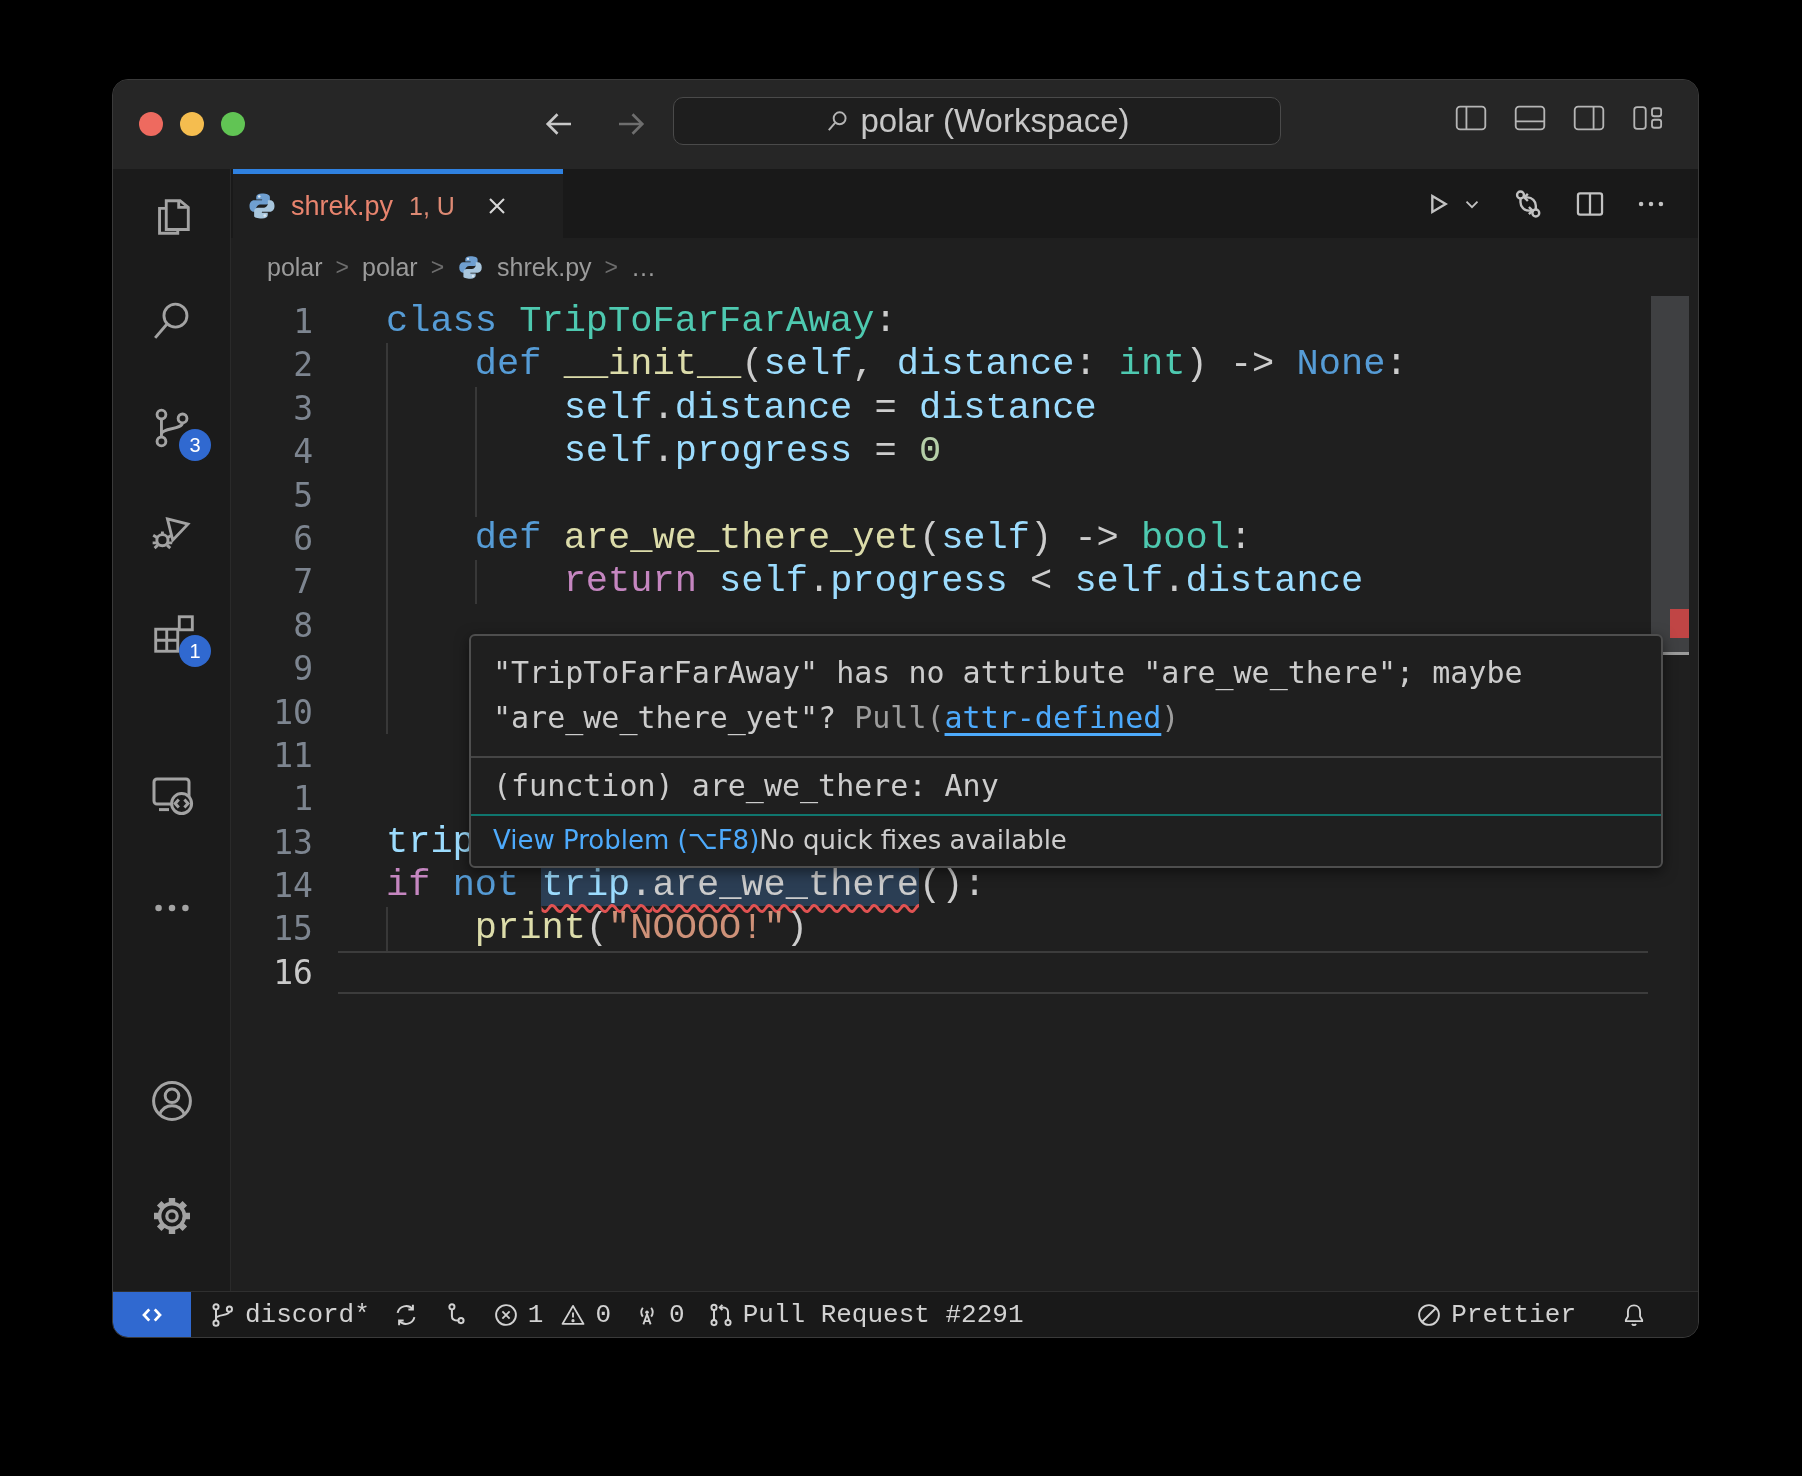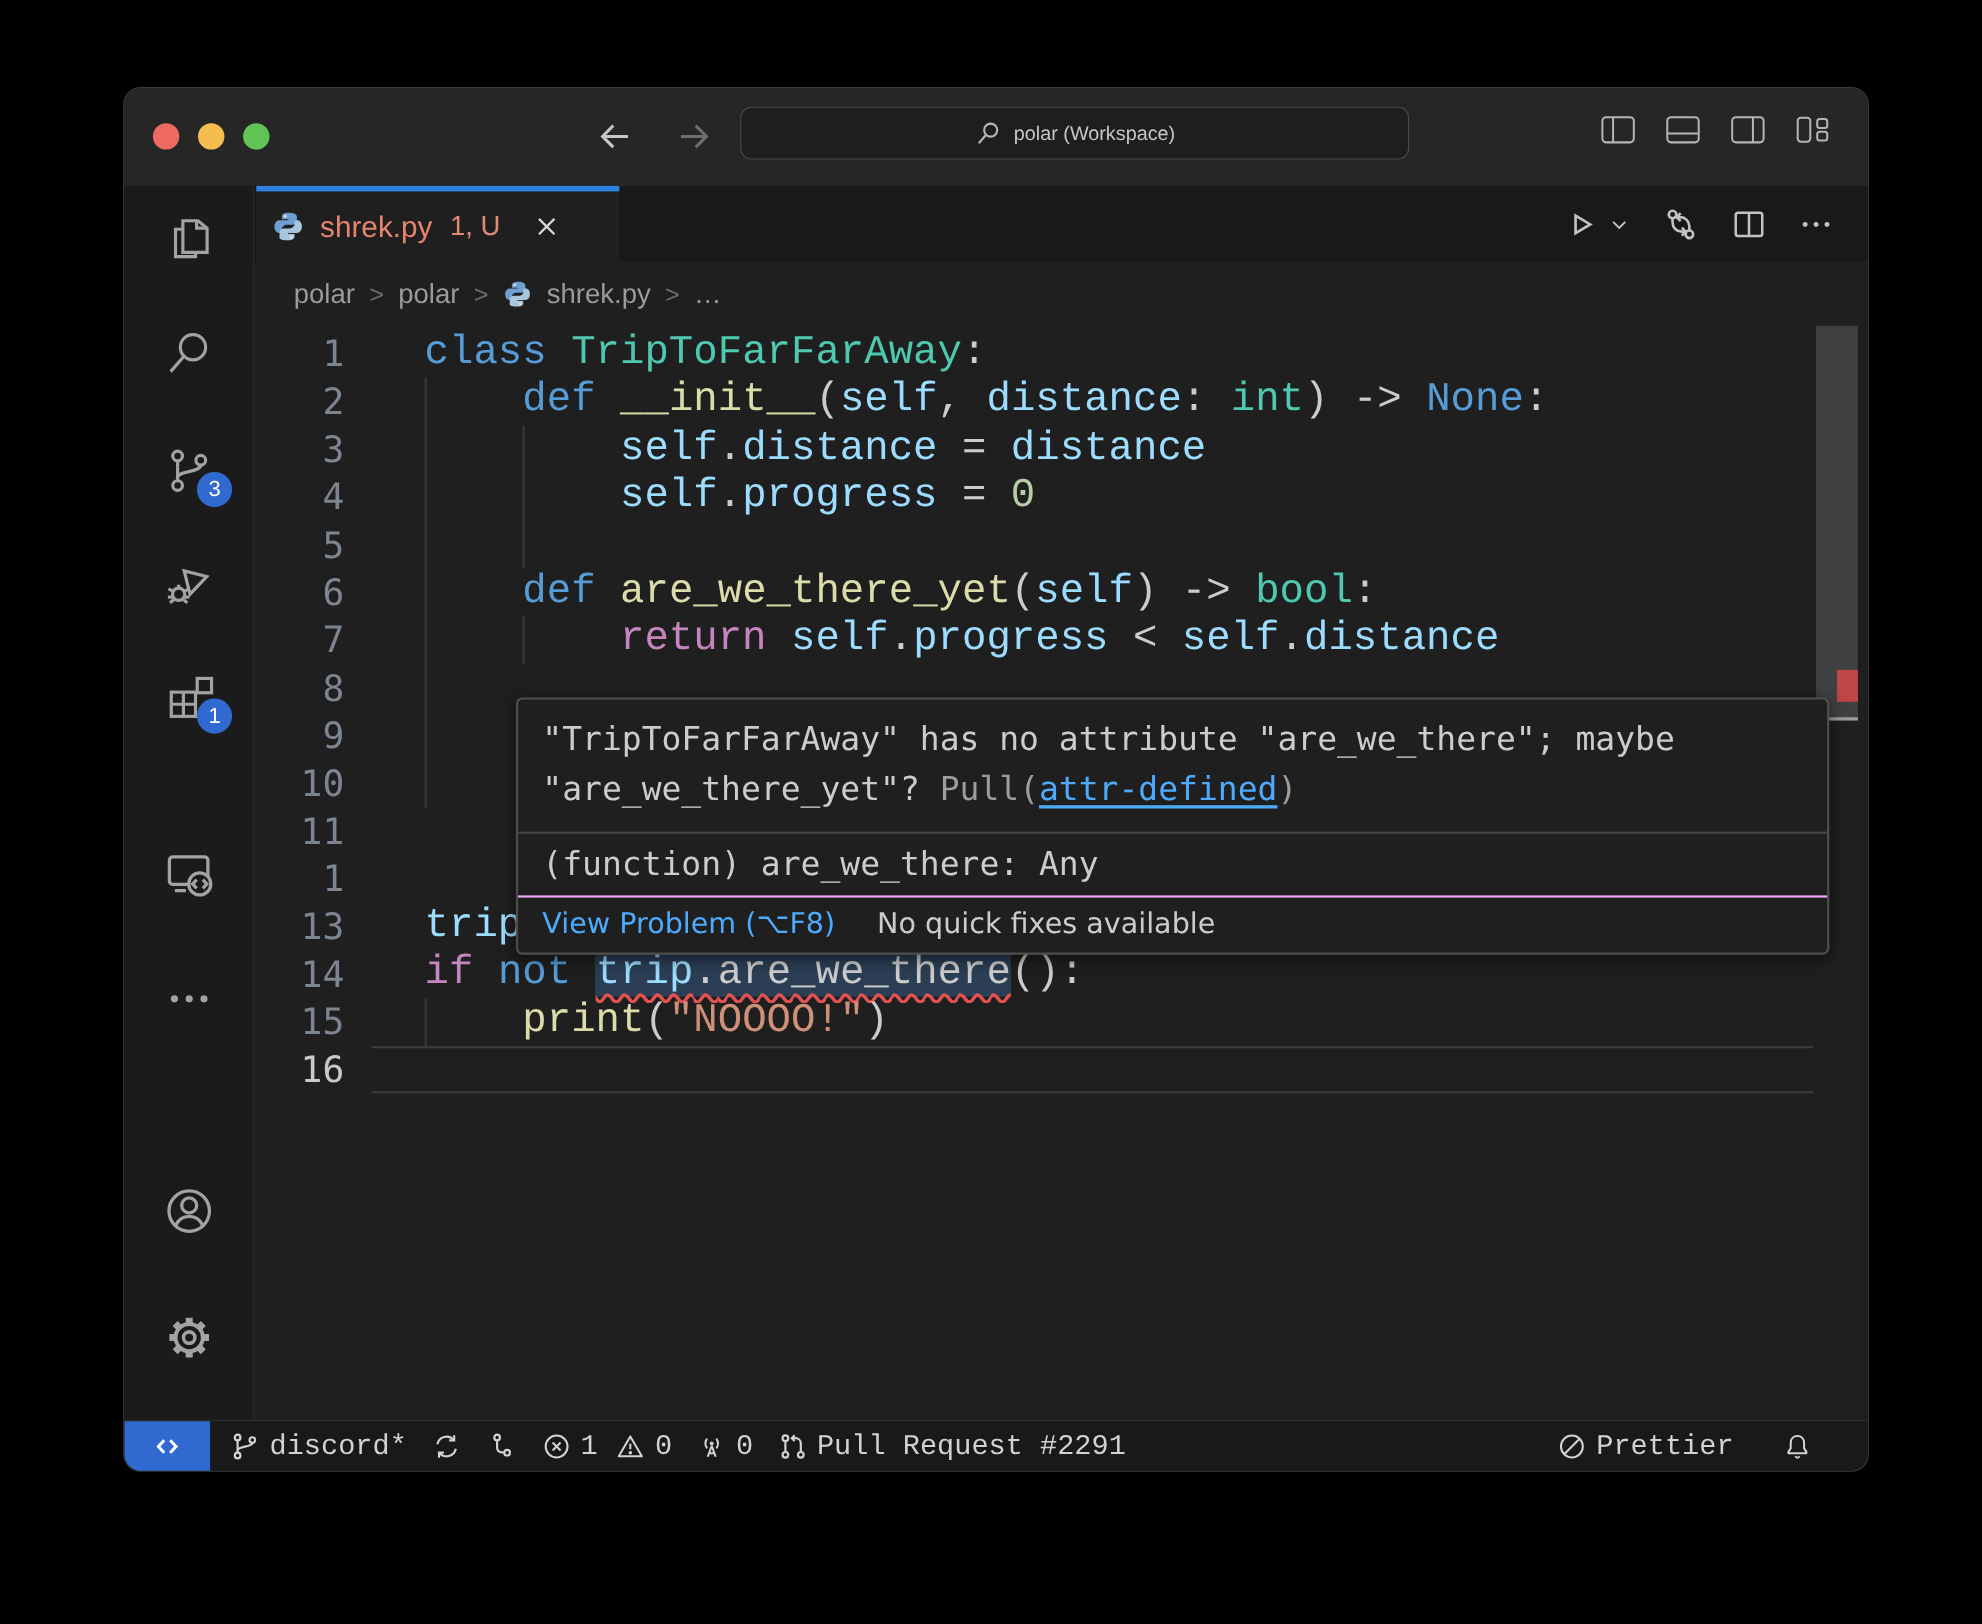--- a/index.html
+++ b/index.html
@@ -5,21 +5,21 @@
   html,body{margin:0;padding:0;background:#000;}
   body{width:1802px;height:1476px;position:relative;font-family:"Liberation Sans",sans-serif;-webkit-font-smoothing:antialiased;}
   .window{position:absolute;left:112px;top:79px;width:1587px;height:1259px;background:#1f1f1f;border-radius:16px;overflow:hidden;border:1px solid #3a3a3a;box-sizing:border-box;}
 
   
   .titlebar{position:absolute;left:0;top:0;width:100%;height:89px;background:#262626;}
   .traffic{position:absolute;top:32px;left:26px;display:flex;gap:17px;}
   .traffic span{width:24px;height:24px;border-radius:50%;display:block;}
   .tl-red{background:#ee6a5f;} .tl-yellow{background:#f5bd4f;} .tl-green{background:#61c454;}
   .nav-arrows{position:absolute;left:428px;top:22px;display:flex;gap:36px;align-items:center;height:44px;}
-  .searchbox{position:absolute;left:560px;top:17px;width:608px;height:48px;background:#1e1e1e;border:1px solid #4a4a4a;border-radius:10px;display:flex;align-items:center;justify-content:center;gap:10px;box-sizing:border-box;color:#c7c7c7;font-size:18px;}
+  .searchbox{position:absolute;left:560px;top:17px;width:608px;height:48px;background:#1e1e1e;border:1px solid #4a4a4a;border-radius:10px;display:flex;align-items:center;justify-content:center;gap:10px;box-sizing:border-box;color:#c7c7c7;font-size:33px;}
   .layout-icons{position:absolute;right:34px;top:24px;display:flex;gap:27px;align-items:center;}
 
   
   .activitybar{position:absolute;left:0;top:89px;width:118px;bottom:46px;background:#1b1b1b;border-right:1px solid #2a2a2a;box-sizing:border-box;}
   .act-item{position:absolute;left:0;width:118px;height:86px;display:flex;align-items:center;justify-content:center;}
   .badge{position:absolute;border-radius:50%;background:#3069d0;color:#fff;font-size:20px;width:32px;height:32px;display:flex;align-items:center;justify-content:center;font-family:"Liberation Sans",sans-serif;}
 
   
   .tabstrip{position:absolute;left:118px;top:89px;right:0;height:69px;background:#191919;}
   .tab{position:absolute;left:2px;top:0;width:330px;height:69px;background:#1f1f1f;border-top:5px solid #2f81e0;box-sizing:border-box;display:flex;align-items:center;padding:0 18px 0 14px;gap:14px;}
@@ -47,21 +47,21 @@
   .scroll-thumb{position:absolute;right:9px;top:0;width:38px;height:359px;background:#3f4042;}
   .scroll-line{position:absolute;right:9px;top:356px;width:38px;height:3px;background:#9b9b9b;}
   .scroll-err{position:absolute;right:9px;top:313px;width:19px;height:29px;background:#c04545;}
 
   
   .hover{position:absolute;left:238px;top:338px;width:1194px;background:#1f1f1f;border:2px solid #4e4e4e;border-radius:6px;box-sizing:border-box;box-shadow:0 4px 14px rgba(0,0,0,.5);z-index:10;}
   .hov-msg{padding:14px 22px 16px;font-family:"DejaVu Sans Mono",monospace;font-size:30px;line-height:45px;color:#cccccc;}
   .hov-dim{color:#9d9d9d;}
   .hov-link{color:#4daafc;text-decoration:underline;text-underline-offset:5px;cursor:pointer;}
   .hov-sig{border-top:2px solid #454545;padding:9px 22px;font-family:"DejaVu Sans Mono",monospace;font-size:30px;line-height:38px;color:#cccccc;}
-  .hov-status{border-top:2px solid #f0abfc;padding:9px 22px 11px;font-family:"DejaVu Sans",sans-serif;font-size:26px;color:#cccccc;display:flex;gap:38px;align-items:center;}
+  .hov-status{border-top:2px solid #0f766e;padding:9px 22px 11px;font-family:"DejaVu Sans",sans-serif;font-size:26px;color:#cccccc;display:flex;align-items:center;}
   .hov-action{color:#4daafc;cursor:pointer;}
 
   
   .statusbar{position:absolute;left:0;bottom:0;width:100%;height:46px;background:#191919;border-top:1px solid #2f2f2f;box-sizing:border-box;color:#d2d2d2;font-size:26px;}
   .sb-remote{position:absolute;left:0;top:0;width:78px;height:46px;background:#3069d0;display:flex;align-items:center;justify-content:center;border-bottom-left-radius:15px;}
   .sb-left{position:absolute;left:96px;top:0;height:46px;display:flex;align-items:center;gap:22px;}
   .sb-group{display:flex;align-items:center;gap:8px;font-family:Liberation Mono, monospace;}
   .sb-right{position:absolute;right:50px;top:0;height:46px;display:flex;align-items:center;gap:44px;}
   svg{display:block;}
 </style>

